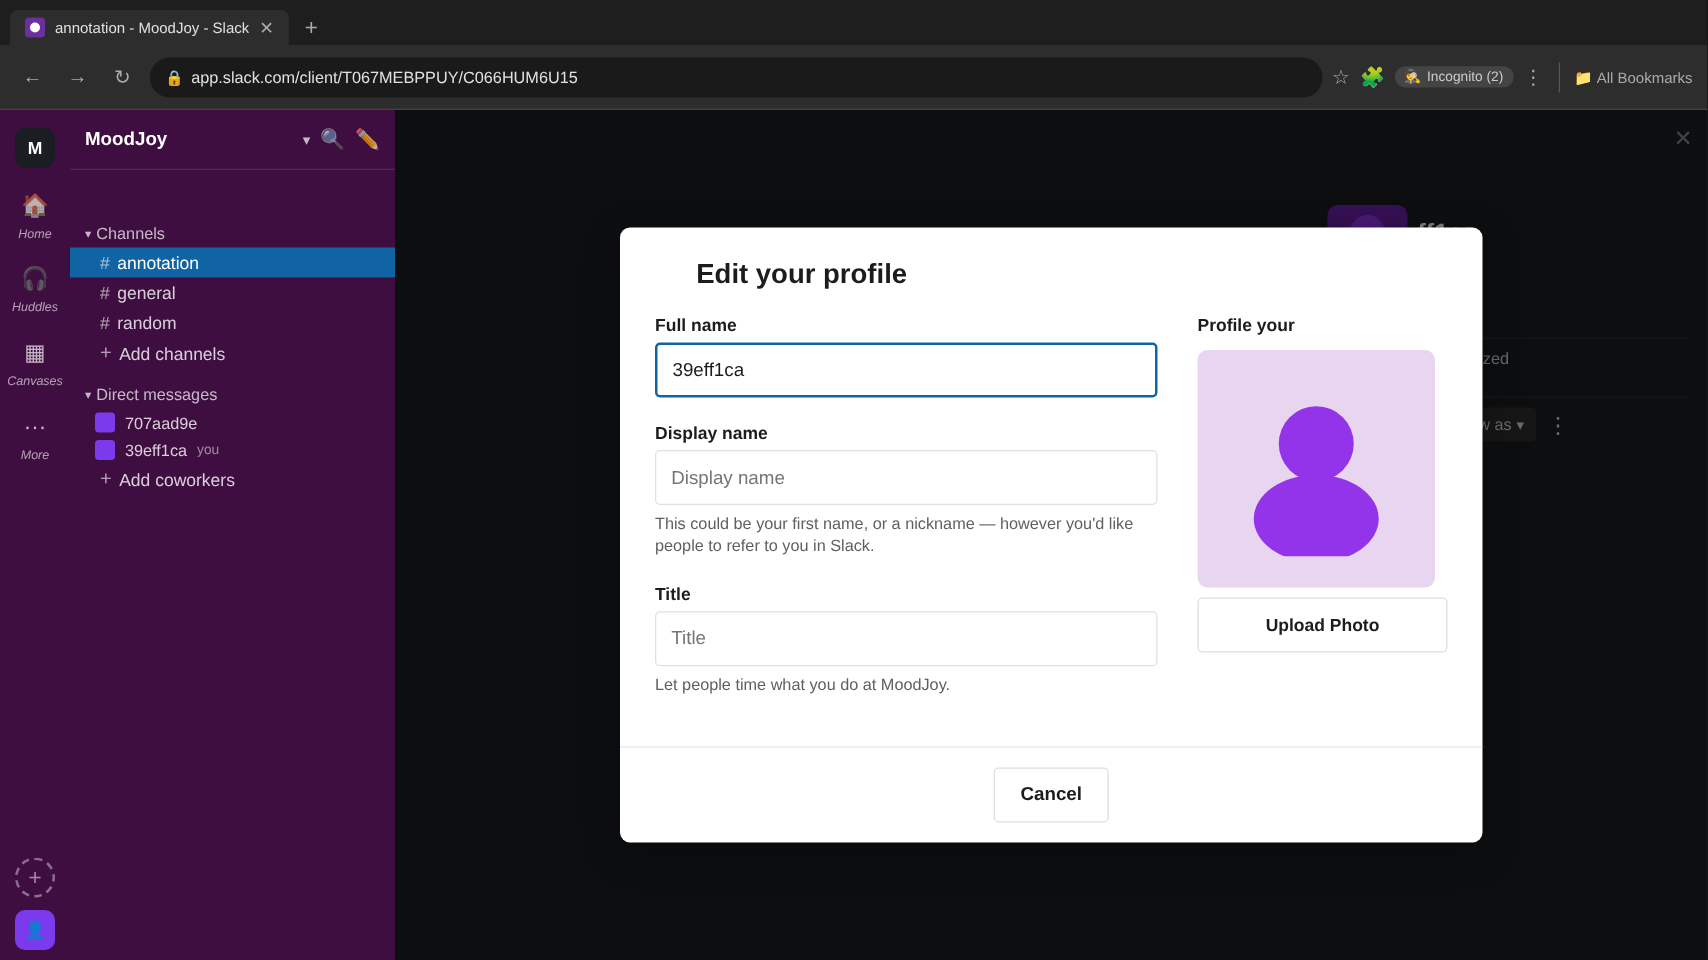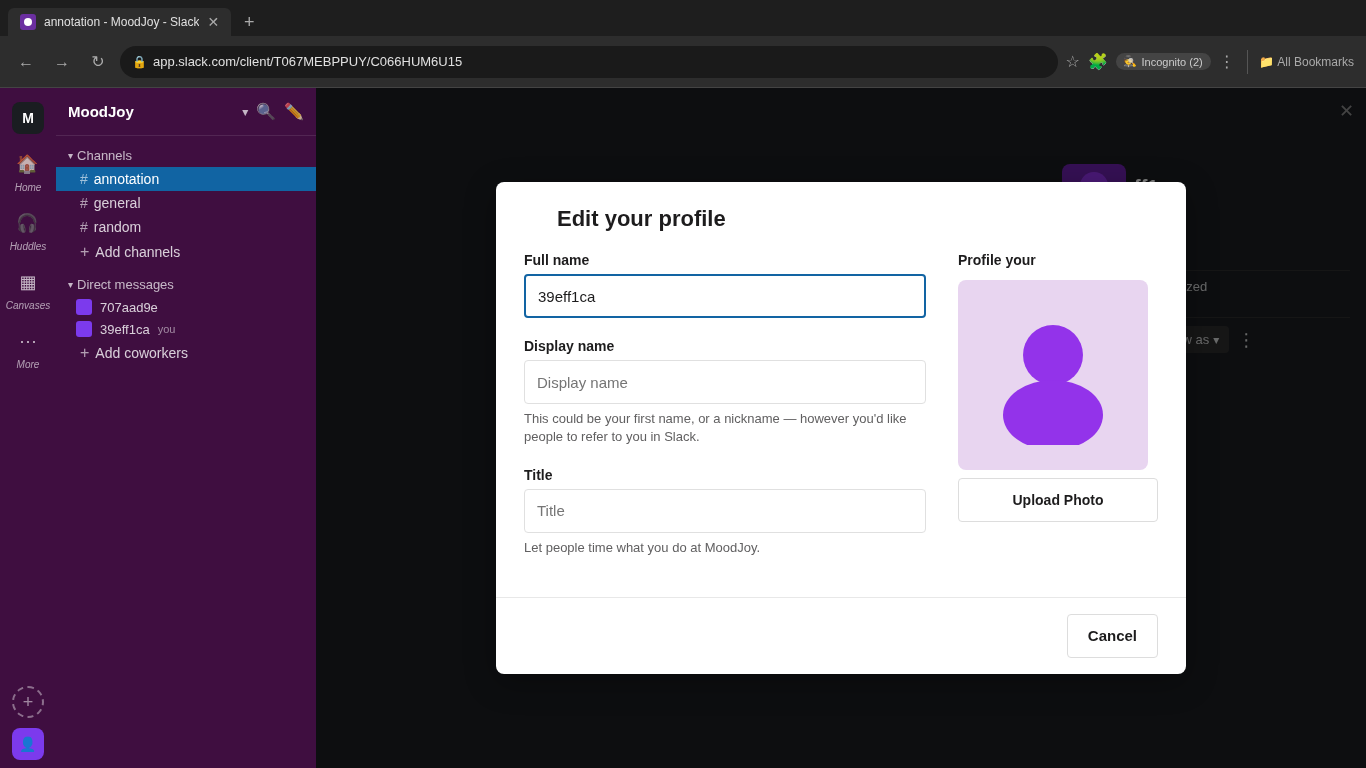--- a/index.html
+++ b/index.html
@@ -16,21 +16,21 @@
     .address-bar { flex: 1; height: 32px; background: #1a1a1a; border-radius: 16px; display: flex; align-items: center; padding: 0 12px; gap: 6px; }
     .address-text { font-size: 13px; color: #e0e0e0; flex: 1; }
     .nav-right { display: flex; align-items: center; gap: 8px; }
     .star-icon, .profile-icon, .menu-icon { color: #aaa; font-size: 16px; cursor: pointer; }
     .incognito-badge { background: #444; border-radius: 10px; padding: 2px 8px; font-size: 11px; color: #ccc; display: flex; align-items: center; gap: 4px; }
 
     
     .app-container { display: flex; height: calc(768px - 88px); position: relative; }
 
     
-    .sidebar { width: 260px; background: #3f0e40; display: flex; flex-direction: column; flex-shrink: 0; }
+    .sidebar { width: 260px; background: #3f0e40; display: flex; flex-direction: column; flex-shrink: 0; gap: 31px; }
     .workspace-header { height: 48px; display: flex; align-items: center; padding: 0 12px; gap: 8px; border-bottom: 1px solid rgba(255,255,255,0.1); }
     .workspace-name { color: white; font-size: 15px; font-weight: 700; flex: 1; }
     .workspace-chevron { color: rgba(255,255,255,0.7); font-size: 12px; }
     .sidebar-content { flex: 1; overflow-y: auto; padding: 8px 0; }
     .sidebar-section { margin-bottom: 8px; }
     .sidebar-section-header { display: flex; align-items: center; padding: 4px 12px; color: rgba(255,255,255,0.7); font-size: 13px; cursor: pointer; }
     .sidebar-section-arrow { margin-right: 4px; font-size: 10px; }
     .sidebar-item { display: flex; align-items: center; padding: 4px 12px 4px 24px; color: rgba(255,255,255,0.8); font-size: 14px; cursor: pointer; gap: 6px; }
     .sidebar-item.active { background: #1164a3; color: white; }
     .hash-icon { color: rgba(255,255,255,0.6); font-size: 14px; }
@@ -41,21 +41,21 @@
     .main-content { flex: 1; background: #1a1d21; position: relative; overflow: hidden; }
 
     
     .overlay { position: absolute; inset: 0; background: rgba(0,0,0,0.5); z-index: 100; display: flex; align-items: center; justify-content: center; }
     .dialog { background: white; border-radius: 8px; width: 690px; max-height: 90vh; overflow-y: auto; box-shadow: 0 8px 32px rgba(0,0,0,0.3); }
     .dialog-header { padding: 24px 28px 0; }
     .dialog-title { font-size: 22px; font-weight: 700; color: #1d1c1d; margin-left: 33px; }
     .dialog-body { padding: 20px 28px; display: flex; gap: 32px; }
     .dialog-left { flex: 1; }
     .dialog-right { width: 200px; flex-shrink: 0; }
-    .dialog-footer { padding: 16px 28px; display: flex; justify-content: flex-end; border-top: 1px solid #e8e8e8; }
+    .dialog-footer { padding: 16px 28px; display: flex; justify-content: center; border-top: 1px solid #e8e8e8; }
 
     
     .form-group { margin-bottom: 20px; }
     .form-label { display: block; font-size: 14px; font-weight: 700; color: #1d1c1d; margin-bottom: 6px; }
     .form-input { width: 100%; height: 44px; border: 1px solid #e0e0e0; border-radius: 4px; padding: 0 12px; font-size: 15px; color: #1d1c1d; outline: none; }
     .form-hint { font-size: 13px; color: #616061; margin-top: 6px; line-height: 1.4; }
 
     
     .profile-photo-label { font-size: 14px; font-weight: 700; color: #1d1c1d; margin-bottom: 12px; }
     .profile-photo-container { width: 190px; height: 190px; background: #e8d5f0; border-radius: 8px; display: flex; align-items: center; justify-content: center; margin-bottom: 8px; overflow: hidden; }

